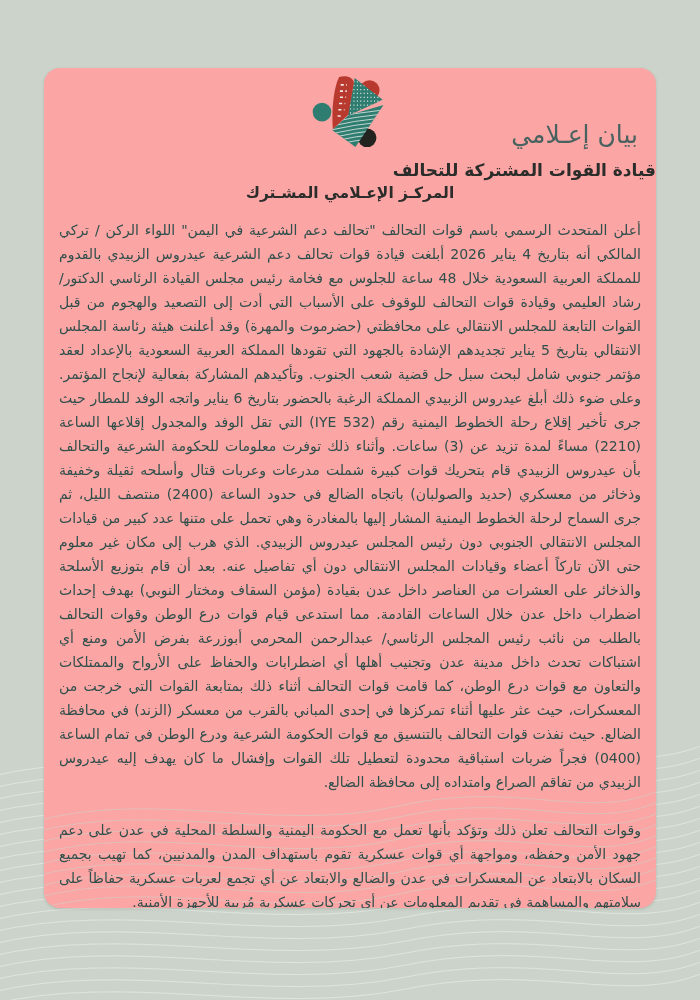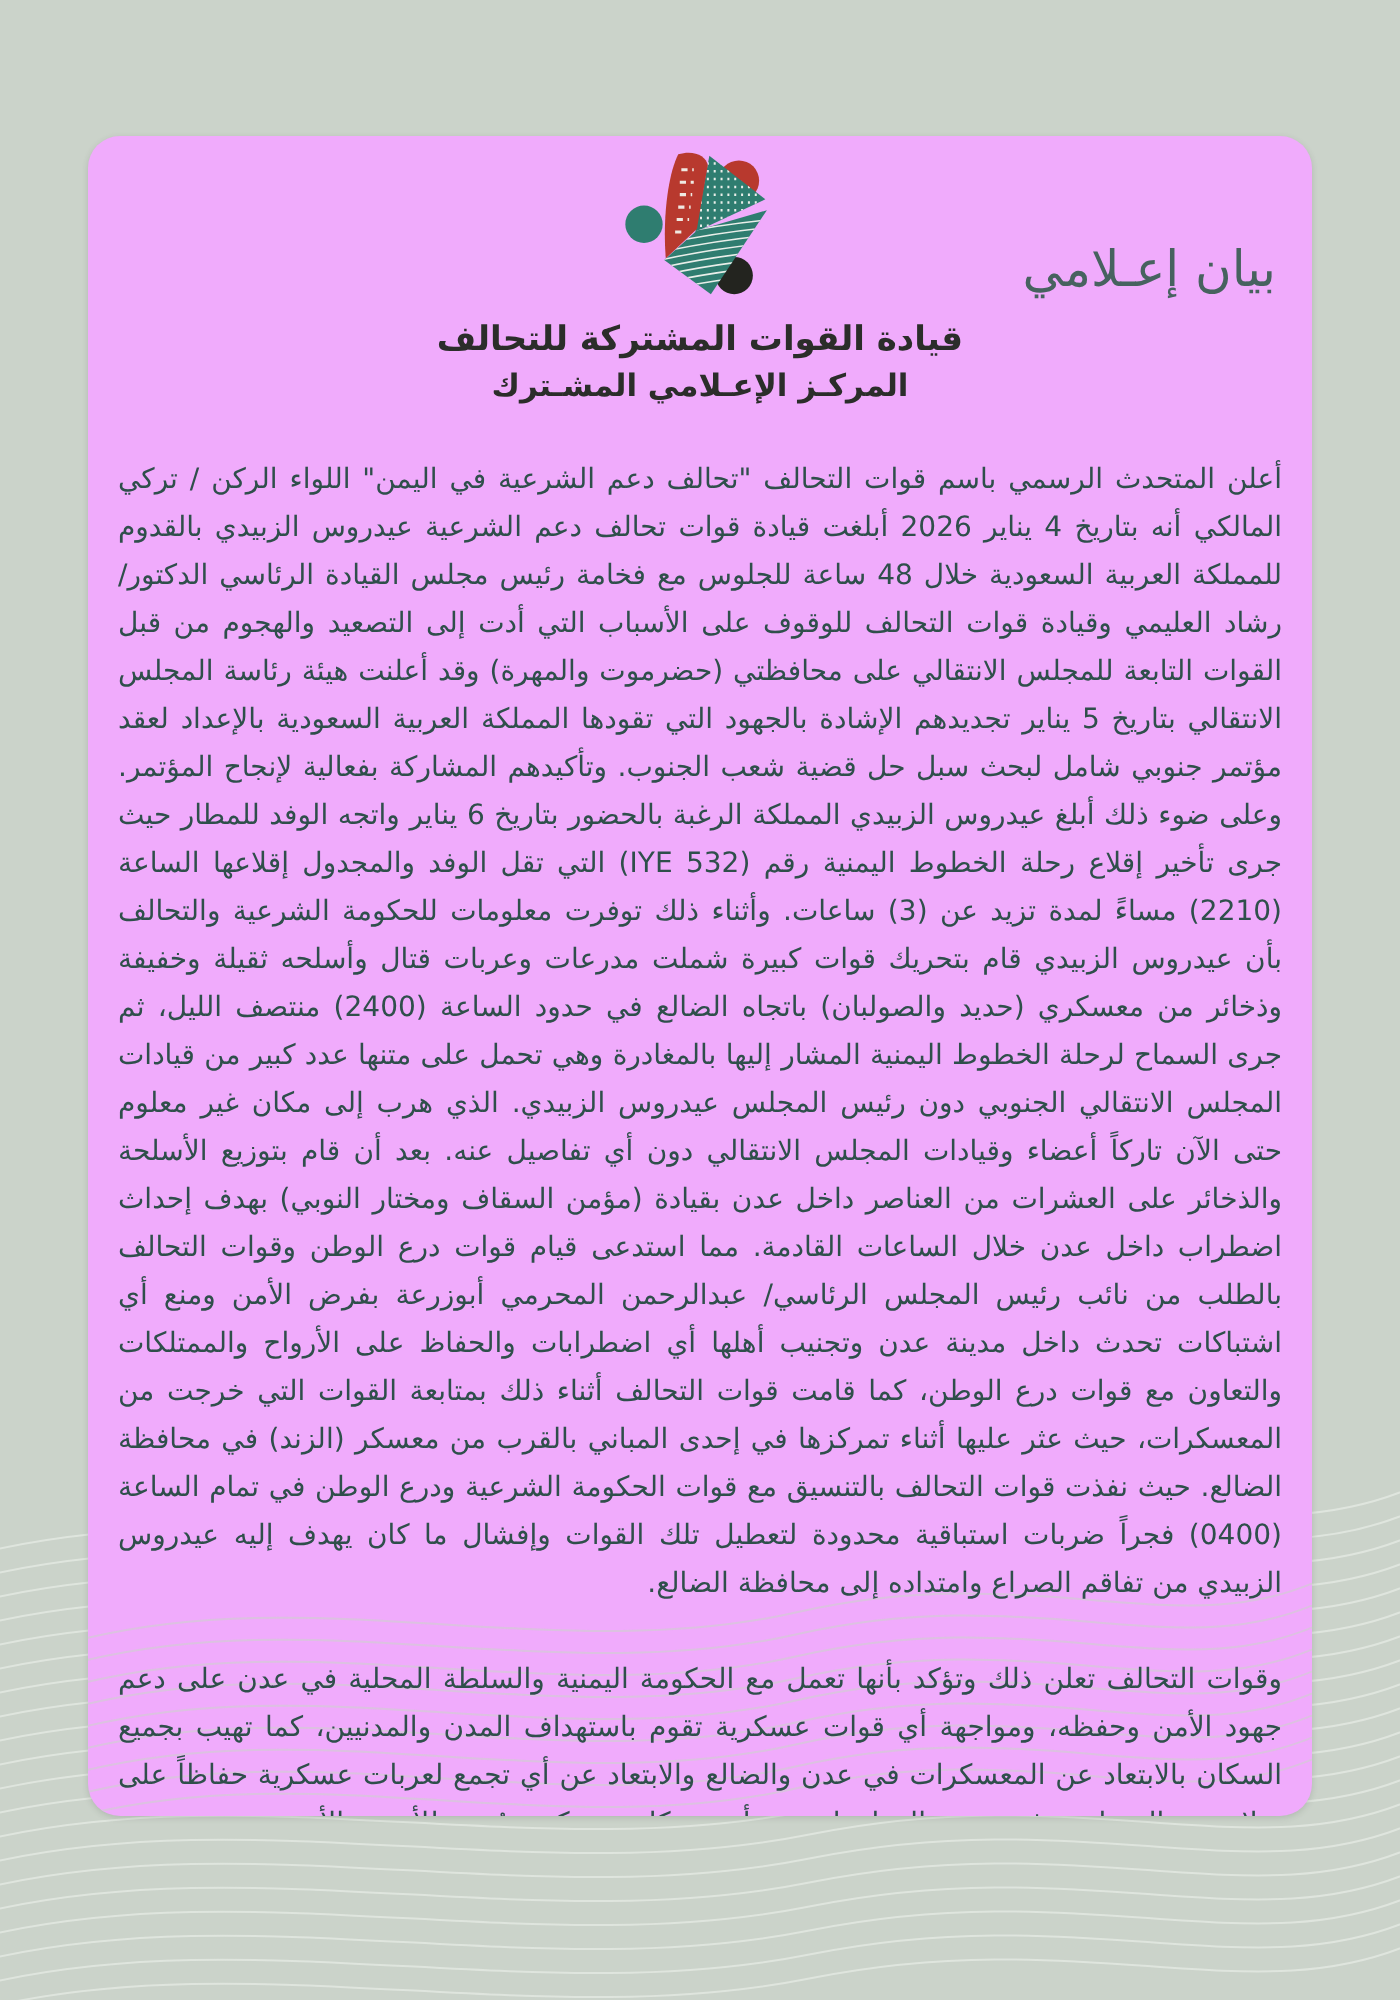--- a/index.html
+++ b/index.html
@@ -9,37 +9,37 @@
     background:#cbd3ca;
     overflow:hidden;
     font-family:"DejaVu Sans", sans-serif;
   }
   .waves{position:absolute;pointer-events:none;}
   .waves path{fill:none;stroke-width:1;}
   #waves-bg{left:0;top:745px;width:700px;height:255px;}
   .card{
     position:absolute;left:44px;top:68px;
     width:612px;height:840px;
-    background:#f0abfc;
+    background:#fca5a5;
     border-radius:16px;
     overflow:hidden;
     display:flex;flex-direction:column;
     box-shadow:0 1px 3px rgba(60,70,60,.18);
     z-index:1;
   }
   #waves-card{left:0;bottom:0;width:612px;height:120px;}
   .card-header{position:relative;flex:0 0 auto;padding-top:6px;}
   .logo-wrap{width:78px;margin:0 auto;}
   .logo-wrap svg{display:block;width:78px;height:84px;}
   .title{
     position:absolute;top:52px;right:18px;
     font-size:25px;color:#47625f;letter-spacing:0;
   }
-  .org1{margin:2px 0 0;text-align:center;font-size:17px;font-weight:bold;color:#2b2d2a;}
-  .org2{margin:4px 0 12px;text-align:center;font-size:15.5px;font-weight:bold;color:#2b2d2a;}
+  .org1{margin:2px 0 0;text-align:right;font-size:17px;font-weight:bold;color:#2b2d2a;}
+  .org2{margin:4px 0 2px;text-align:center;font-size:15.5px;font-weight:bold;color:#2b2d2a;}
   .body-text{
     position:relative;z-index:2;
     padding:14px 15px 0;
     direction:rtl;text-align:justify;
     color:#2f4f4b;
     font-size:14px;line-height:24px;
   }
   .body-text p{margin:0;}
   .body-text p + p{margin-top:24px;}
 </style>

